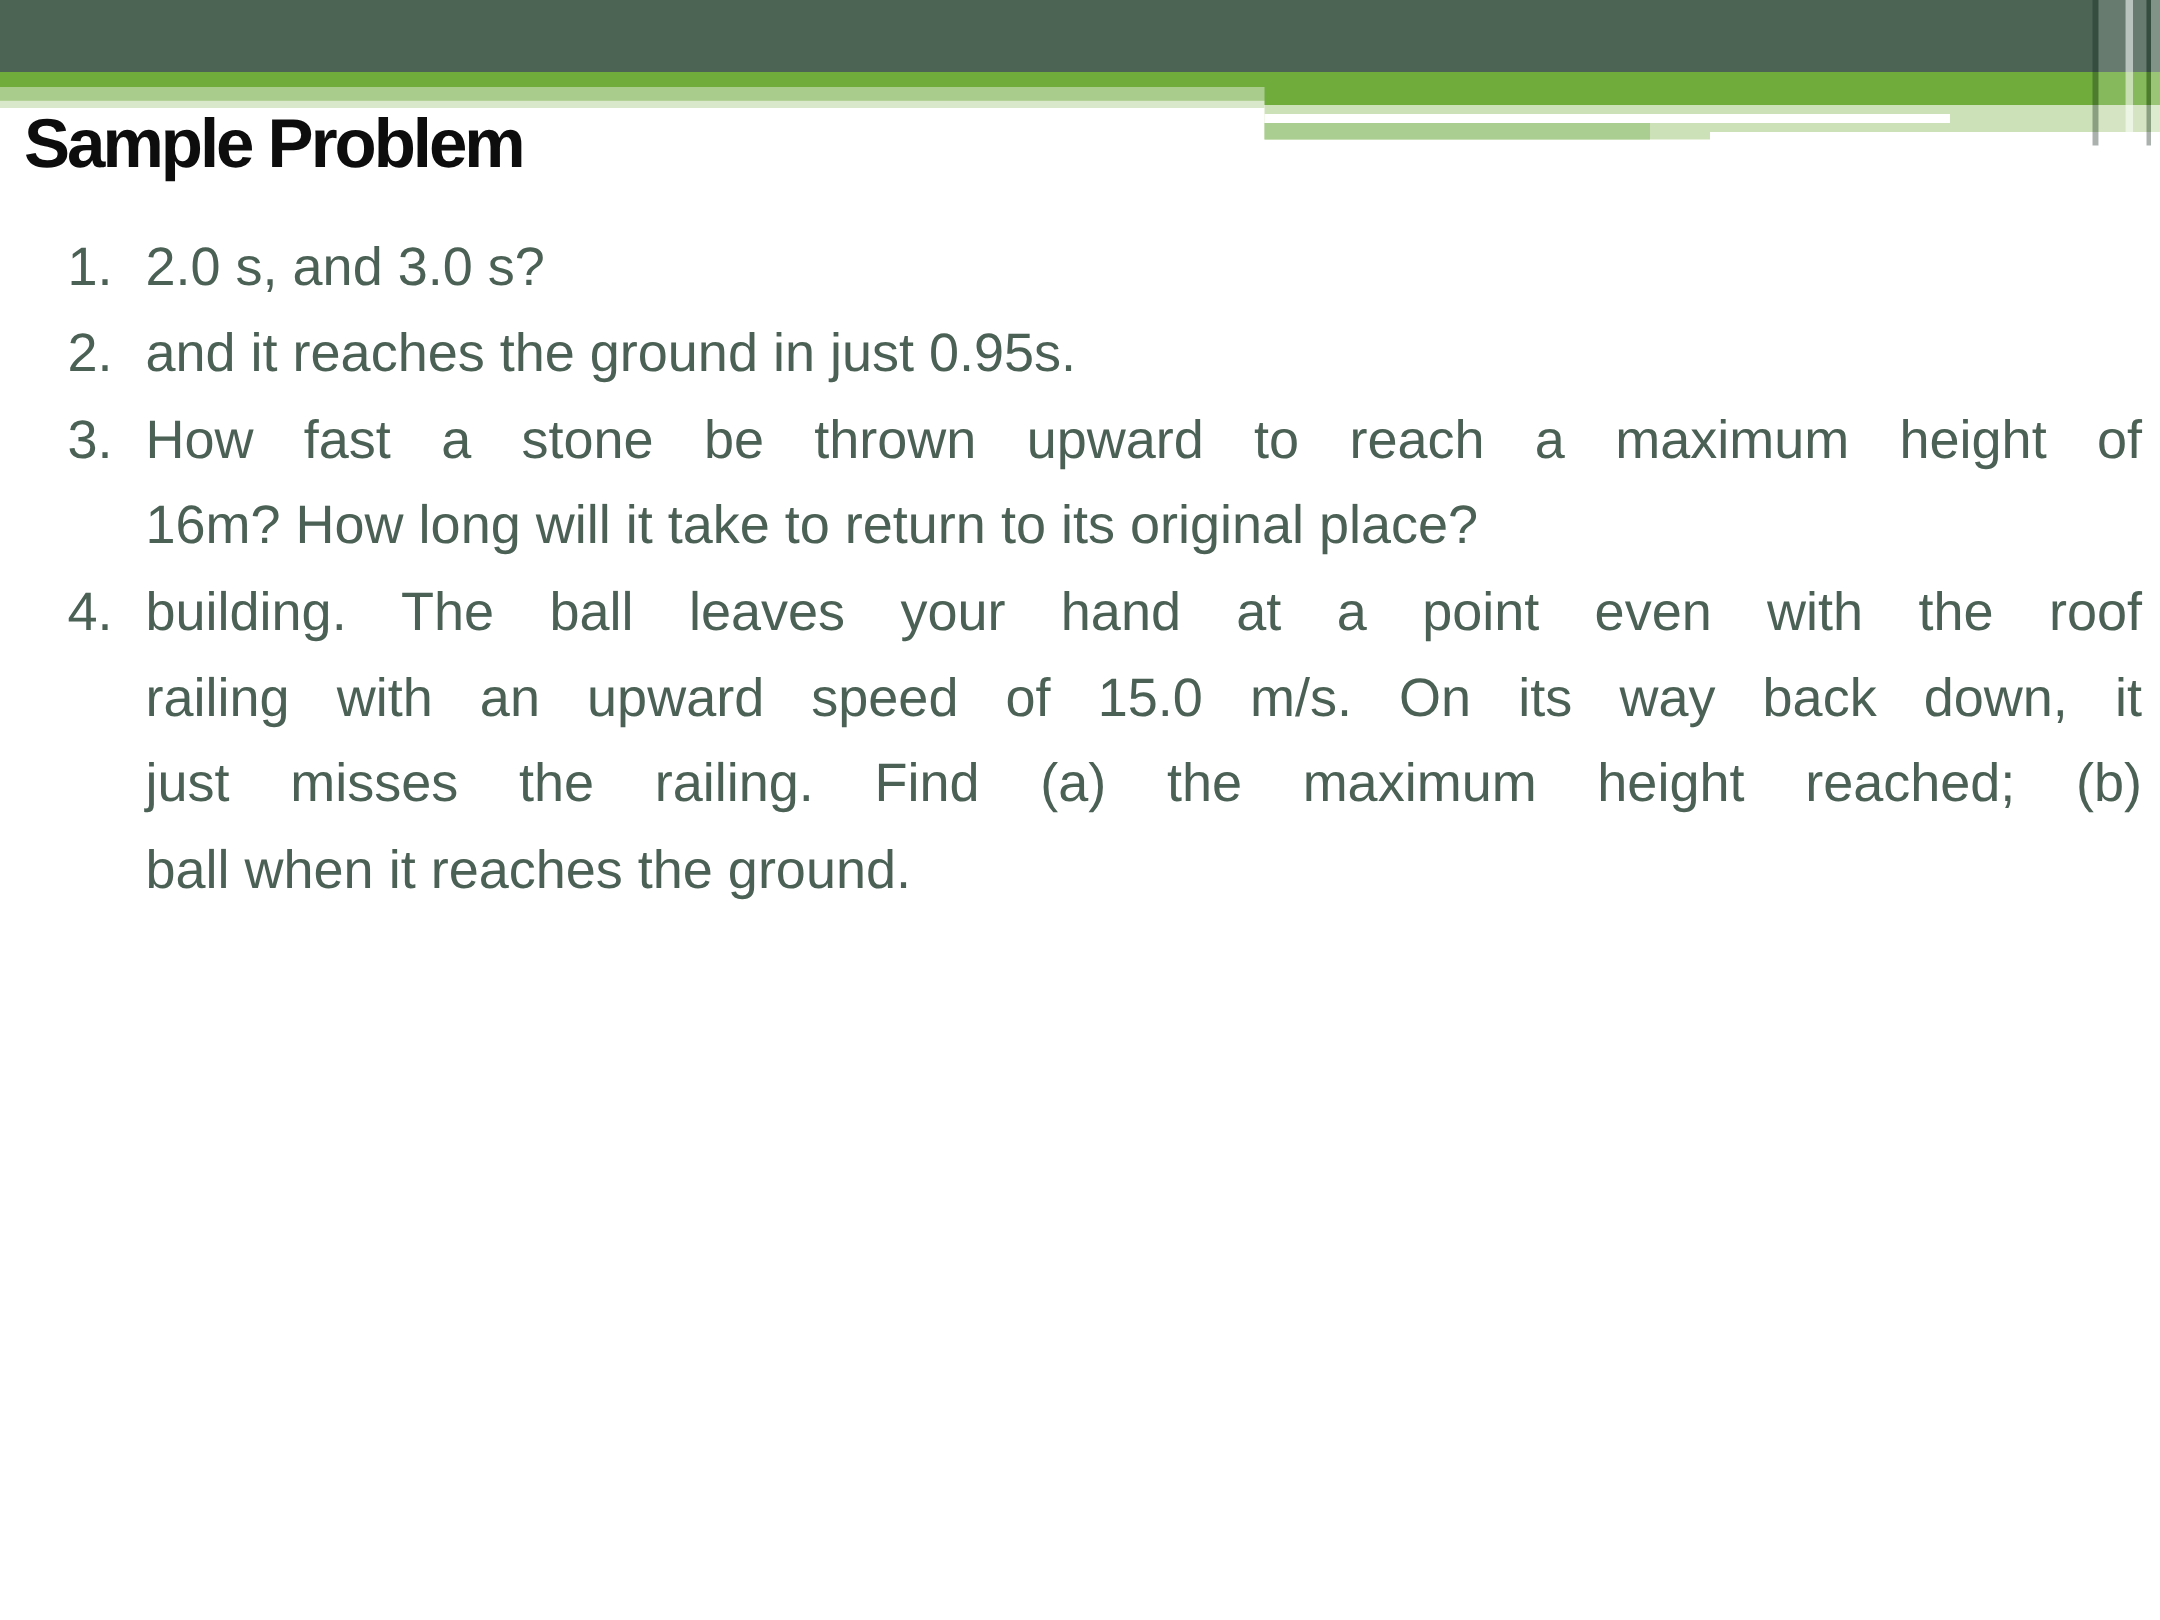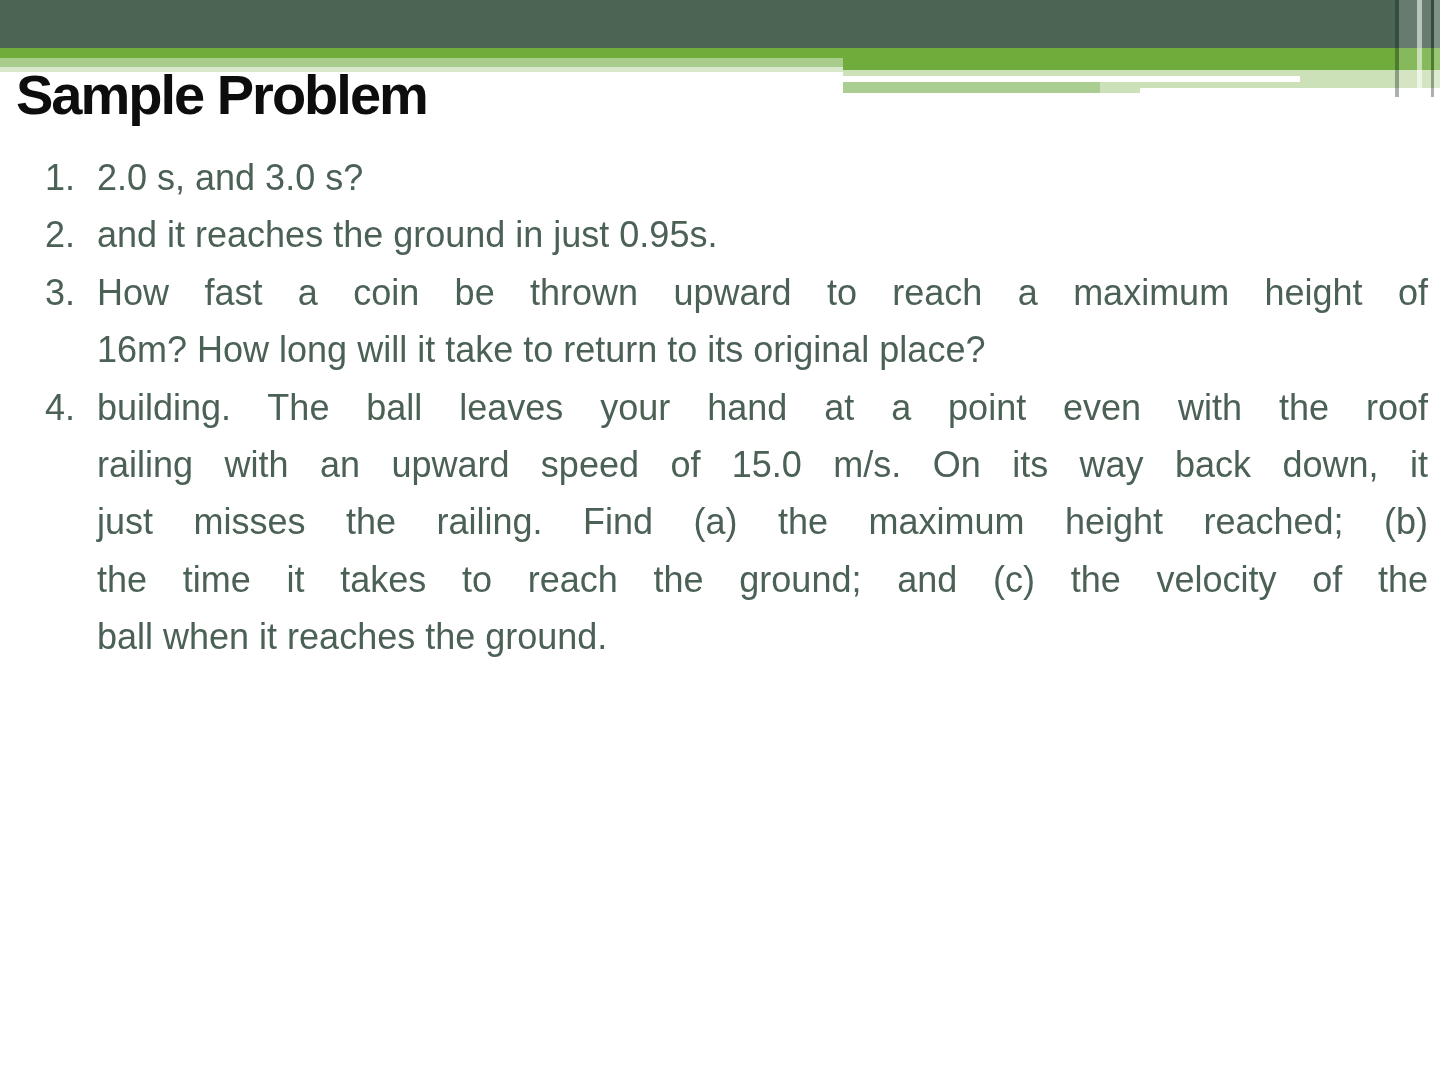--- a/index.html
+++ b/index.html
@@ -65,21 +65,21 @@
   .cs1 { left: 0;    width: 4px;  background: rgba(15,35,22,0.35); }
   .cs2 { left: 4px;  width: 18px; background: rgba(255,255,255,0.16); }
   .cs3 { left: 22px; width: 5px;  background: rgba(255,255,255,0.62); }
   .cs4 { left: 27px; width: 9px;  background: rgba(255,255,255,0.16); }
   .cs5 { left: 36px; width: 3px;  background: rgba(15,35,22,0.35); }
   .cs6 { left: 39px; width: 6px;  background: rgba(255,255,255,0.30); }
 
   
   .title {
     position: absolute; left: 16px; top: 59px;
-    font-size: 56px; line-height: 72px;
+    font-size: 46px; line-height: 72px;
     font-weight: bold; letter-spacing: -2px;
     color: var(--title_color);
     white-space: nowrap;
   }
 
   
   .problems {
     position: absolute; left: 45px; top: 149px;
     width: 1383px;
     margin: 0; padding: 0;
@@ -131,30 +131,29 @@
       <li class="problem">
         <div class="p-num">2.</div>
         <div class="p-body">
           <div class="pline pl-last">and it reaches the ground in just 0.95s.</div>
         </div>
       </li>
 
       <li class="problem">
         <div class="p-num">3.</div>
         <div class="p-body">
-          <div class="pline">How fast a coin be thrown upward to reach a maximum height of</div>
+          <div class="pline">How fast a stone be thrown upward to reach a maximum height of</div>
           <div class="pline pl-last">16m? How long will it take to return to its original place?</div>
         </div>
       </li>
 
       <li class="problem">
         <div class="p-num">4.</div>
         <div class="p-body">
           <div class="pline">building. The ball leaves your hand at a point even with the roof</div>
           <div class="pline">railing with an upward speed of 15.0 m/s. On its way back down, it</div>
           <div class="pline">just misses the railing. Find (a) the maximum height reached; (b)</div>
-          <div class="pline">the time it takes to reach the ground; and (c) the velocity of the</div>
           <div class="pline pl-last">ball when it reaches the ground.</div>
         </div>
       </li>
     </ol>
 
 </div>
 
 </body></html>

